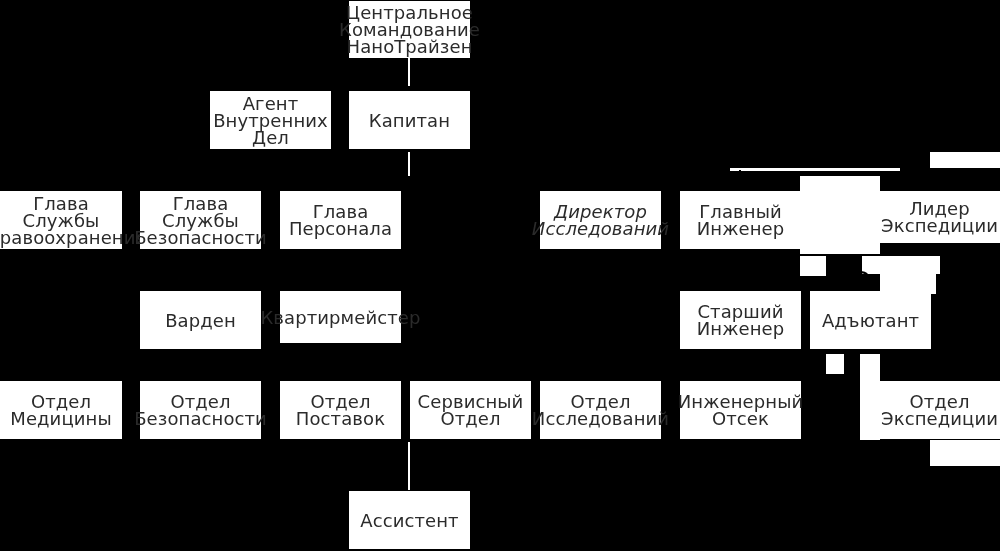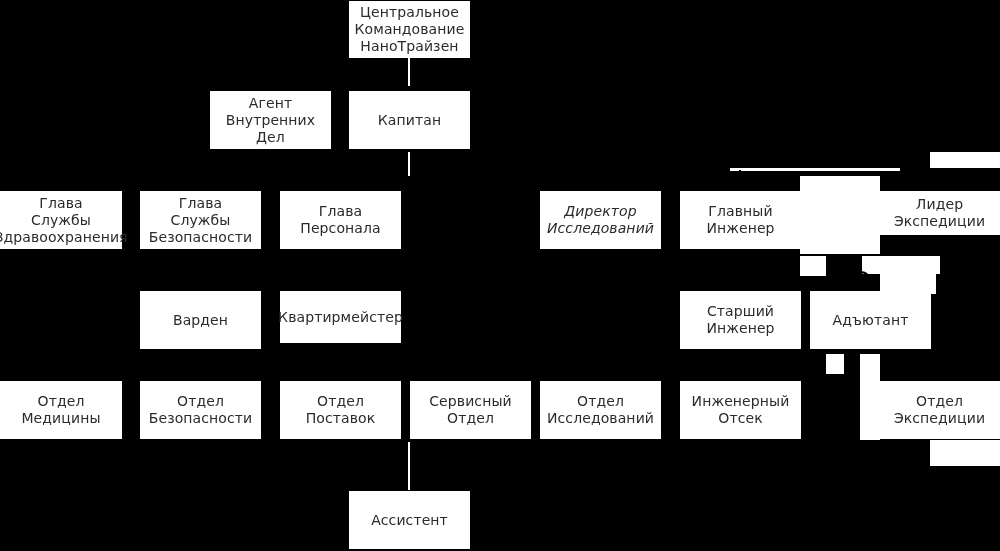--- a/index.html
+++ b/index.html
@@ -23,21 +23,21 @@
     background: #000000;
   }
   .node {
     position: absolute;
     background: #ffffff;
     color: #2b2b2b;
     display: flex;
     align-items: center;
     justify-content: center;
     text-align: center;
-    font-size: 14px;
+    font-size: 18px;
     line-height: 17px;
     box-sizing: border-box;
     white-space: pre-line;
     letter-spacing: 0.1px;
   }
   .artifact {
     position: absolute;
     background: #ffffff;
   }
   .connector {
@@ -99,21 +99,21 @@
 Службы
 Здравоохранения</div>
   <div class="node" style="left:140px; top:191px; width:121px; height:58px;">Глава
 Службы
 Безопасности</div>
   <div class="node" style="left:280px; top:191px; width:121px; height:58px;">Глава Персонала</div>
   <div class="node" style="left:540px; top:191px; width:121px; height:58px;font-style:italic;">Директор
 Исследований</div>
   <div class="node" style="left:680px; top:191px; width:121px; height:58px;">Главный
 Инженер</div>
-  <div class="node" style="left:879px; top:191px; width:121px; height:44px;">Лидер
+  <div class="node" style="left:879px; top:191px; width:121px; height:52px;">Лидер
 Экспедиции</div>
 
   <div class="node" style="left:140px; top:291px; width:121px; height:58px;">Варден</div>
   <div class="node" style="left:280px; top:291px; width:121px; height:52px;">Квартирмейстер</div>
   <div class="node" style="left:680px; top:291px; width:121px; height:58px;">Старший Инженер</div>
   <div class="node" style="left:810px; top:291px; width:121px; height:58px;">Адъютант</div>
 
   <div class="node" style="left:0px; top:381px; width:122px; height:58px;">Отдел
 Медицины</div>
   <div class="node" style="left:140px; top:381px; width:121px; height:58px;">Отдел

